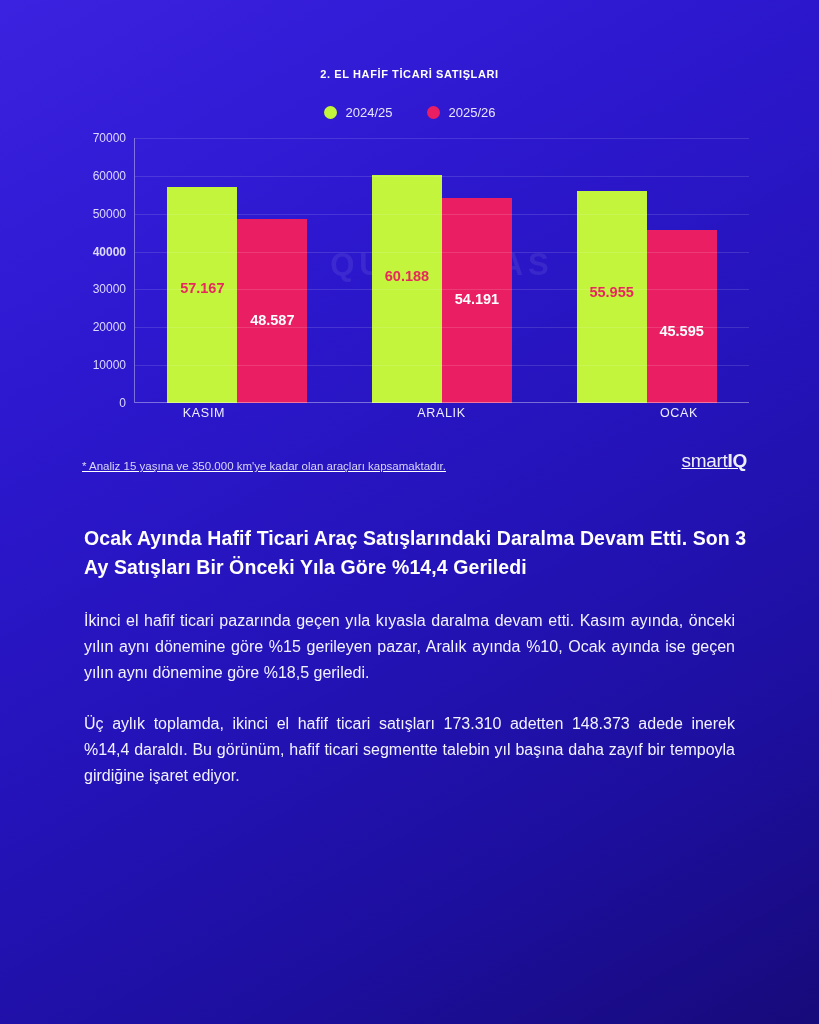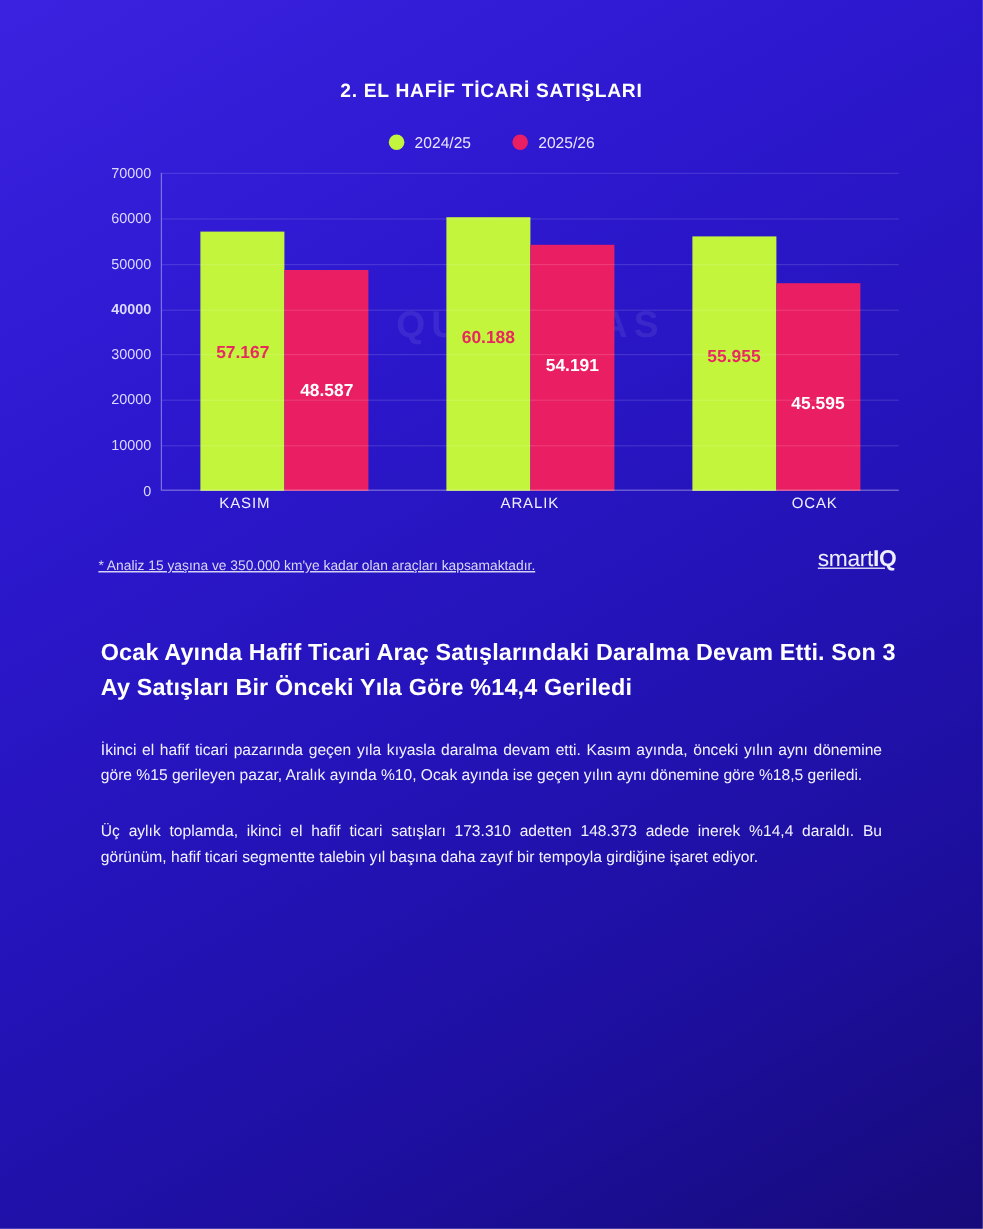--- a/index.html
+++ b/index.html
@@ -17,21 +17,21 @@
 
   .page {
     position: relative;
     width: 819px;
     height: 1024px;
   }
 
   
   .chart-title {
     text-align: center;
-    font-size: 16px;
+    font-size: 11px;
     font-weight: bold;
     letter-spacing: 0.6px;
     padding-top: 68px;
   }
 
   .legend {
     display: flex;
     justify-content: center;
     gap: 34px;
     margin-top: 25px;
@@ -172,21 +172,21 @@
   
   .headline {
     margin: 52px 44px 0 84px;
     font-size: 19.5px;
     font-weight: bold;
     line-height: 1.48;
     letter-spacing: 0.1px;
   }
   .para {
     margin: 26px 84px 0 84px;
-    font-size: 13px;
+    font-size: 16px;
     line-height: 1.62;
     text-align: justify;
     color: #f3f2ff;
     font-weight: 300;
   }
 </style>
 </head>
 <body>
 
 <div class="page">

